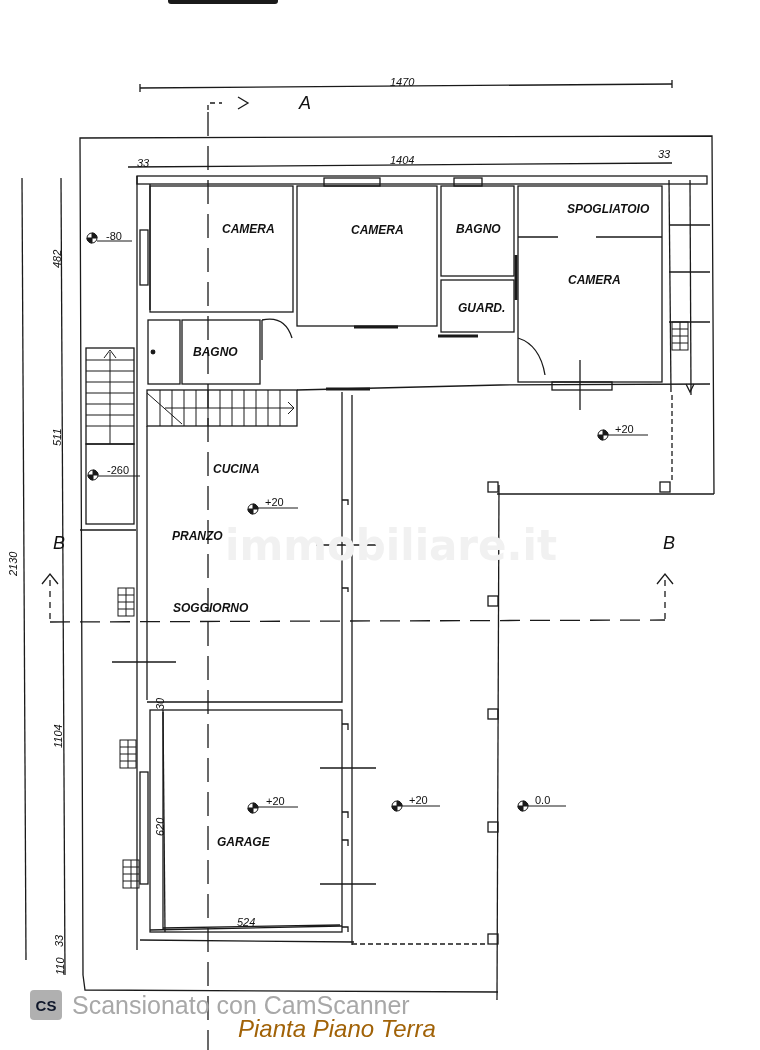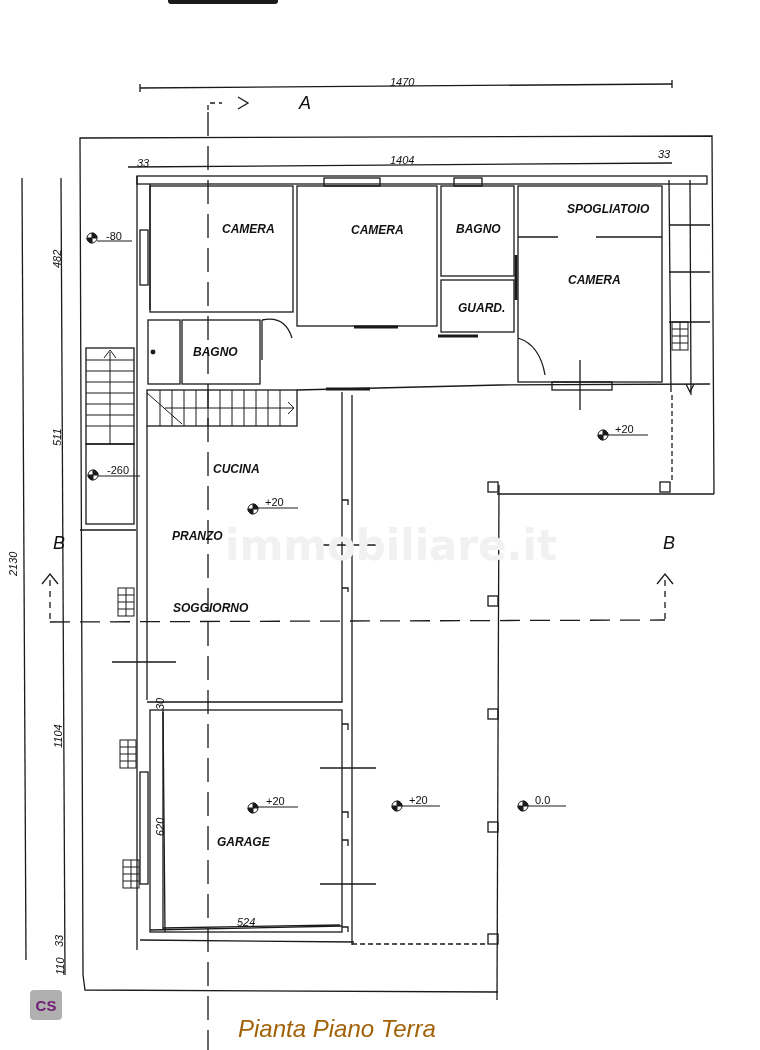--- a/index.html
+++ b/index.html
@@ -5,21 +5,21 @@
   html, body { margin: 0; padding: 0; background: #ffffff; }
   body { width: 760px; height: 1050px; position: relative; overflow: hidden; font-family: "Liberation Sans", sans-serif; }
   .topbar { position: absolute; left: 168px; top: 0; width: 110px; height: 4px; background: #1a1a1a; border-radius: 0 0 3px 3px; }
   svg.plan { position: absolute; left: 0; top: 0; }
   .lbl { font-family: "Liberation Sans", sans-serif; font-style: italic; font-weight: bold; font-size: 12px; fill: #111; }
   .dim { font-family: "Liberation Sans", sans-serif; font-style: italic; font-size: 11px; fill: #111; }
   .lvl { font-family: "Liberation Sans", sans-serif; font-size: 11px; fill: #111; }
   .sec { font-family: "Liberation Sans", sans-serif; font-style: italic; font-size: 18px; fill: #111; }
   .wm { font-family: "DejaVu Sans", sans-serif; font-weight: bold; font-size: 42px; fill: #f1f1f1; }
   .scanner { position: absolute; left: 30px; top: 990px; display: flex; align-items: center; gap: 10px; color: #a8a8a8; font-size: 25px; }
-  .cs-badge { width: 32px; height: 30px; background: #b0b0b0; color: #701a75; border-radius: 4px; font-size: 15px; font-weight: bold; display: flex; align-items: center; justify-content: center; }
+  .cs-badge { width: 32px; height: 30px; background: #b0b0b0; color: #0f172a; border-radius: 4px; font-size: 15px; font-weight: bold; display: flex; align-items: center; justify-content: center; }
   .title { position: absolute; left: 238px; top: 1015px; font-style: italic; font-size: 24px; color: #a16207; }
 </style>
 </head>
 <body>
 
 <div class="topbar"></div>
 
 <svg class="plan" width="760" height="1050" viewBox="0 0 760 1050" xmlns="http://www.w3.org/2000/svg">
   <g stroke="#1a1a1a" fill="none" stroke-width="1.3">
 
@@ -247,15 +247,16 @@
     <text transform="translate(164,710) rotate(-90)">30</text>
   </g>
 
   <text class="sec" x="299" y="109">A</text>
   <text class="sec" x="53" y="549">B</text>
   <text class="sec" x="663" y="549">B</text>
 </svg>
 
 <div class="scanner">
   <span class="cs-badge">CS</span>
+  <span>Scansionato con CamScanner</span>
 </div>
 
 <div class="title">Pianta Piano Terra</div>
 
 </body></html>

